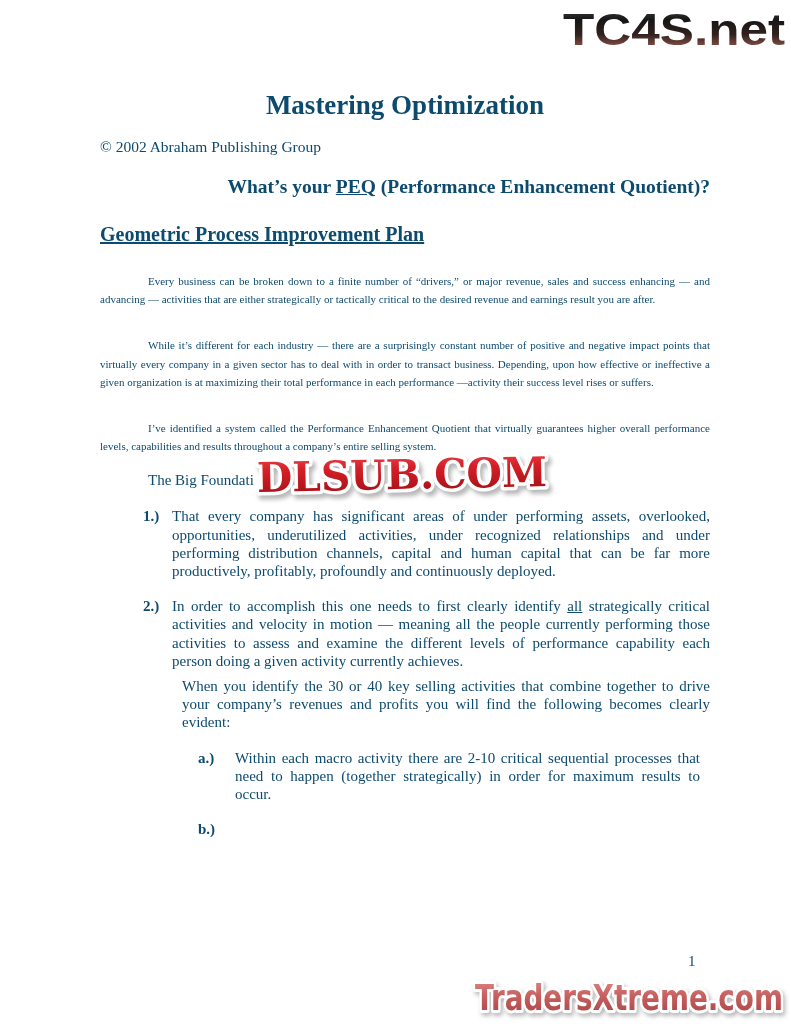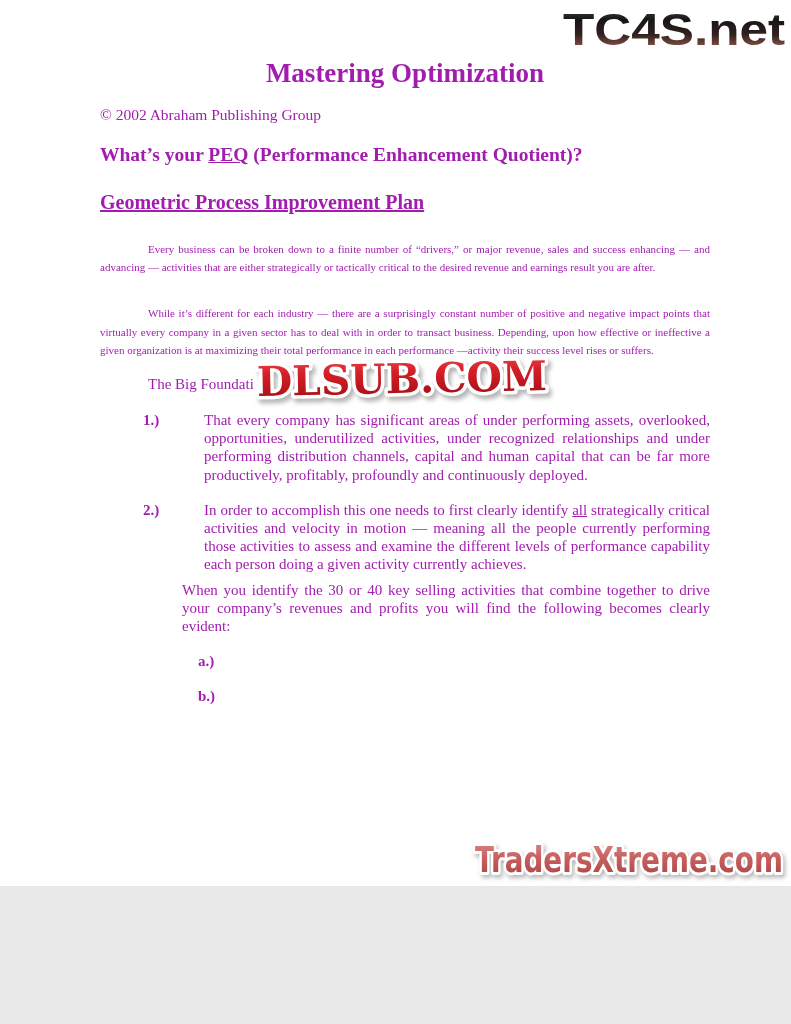--- a/index.html
+++ b/index.html
@@ -1,44 +1,44 @@
 <!DOCTYPE html>
 <html><head>
 <meta charset="utf-8">
 <style>
   html,body { margin:0; padding:0; background:#e8e8e8; }
   .page {
     position:relative;
-    width:791px; height:886px;
+    width:791px; height:1024px;
     margin:0 auto;
     background:#ffffff;
     overflow:hidden;
     font-family:"Liberation Serif", serif;
-    color:#a21caf;
+    color:#0c4a6e;
   }
   .content {
     position:absolute;
     left:100px; top:0;
     width:610px;
   }
   .doc-title {
-    margin:58px 0 0;
+    margin:90px 0 0;
     text-align:center;
     font-size:27px;
     line-height:30px;
     font-weight:bold;
   }
   .copyright {
     margin:17px 0 0;
     font-size:15.5px;
     line-height:19px;
   }
   .peq-heading {
     margin:19px 0 0;
-    text-align:left;
+    text-align:right;
     font-size:19.5px;
     line-height:24px;
     font-weight:bold;
   }
   .peq-heading .u { text-decoration:underline; }
   .section-heading {
     margin:26px 0 0;
     font-size:20px;
     line-height:19px;
     font-weight:bold;
@@ -62,21 +62,21 @@
   .list-row {
     display:flex;
     margin:17px 0 0;
     font-size:15px;
     line-height:18.2px;
   }
   .num-row { padding-left:43px; }
   .num-row .marker { flex:0 0 29px; font-weight:bold; }
   .letter-row { padding-left:98px; padding-right:10px; }
   .letter-row .marker { flex:0 0 37px; font-weight:bold; }
-  .list-row .li-text { flex:1 1 auto; text-align:justify;margin-left:32px; }
+  .list-row .li-text { flex:1 1 auto; text-align:justify; }
   .li-text .u { text-decoration:underline; }
   .sub-par {
     margin:7px 0 0 82px;
     font-size:15px;
     line-height:18.2px;
     text-align:justify;
   }
   .page-number {
     position:absolute;
     left:688px; top:952px;
@@ -125,20 +125,21 @@
     <div class="copyright">© 2002 Abraham Publishing Group</div>
 
     <h2 class="peq-heading"><span>What’s your </span><span class="u">PEQ</span><span> (Performance Enhancement Quotient)?</span></h2>
 
     <h3 class="section-heading">Geometric Process Improvement Plan</h3>
 
     <p class="body-par">Every business can be broken down to a finite number of “drivers,” or major revenue, sales and success enhancing — and advancing — activities that are either strategically or tactically critical to the desired revenue and earnings result you are after.</p>
 
     <p class="body-par">While it’s different for each industry — there are a surprisingly constant number of positive and negative impact points that virtually every company in a given sector has to deal with in order to transact business.  Depending, upon how effective or ineffective a given organization is at maximizing their total performance in each performance —activity their success level rises or suffers.</p>
 
+    <p class="body-par">I’ve identified a system called the Performance Enhancement Quotient that virtually guarantees higher overall performance levels, capabilities and results throughout a company’s entire selling system.</p>
 
     <div class="foundation-row">
       <span>The Big Foundati</span>
       
       <svg class="wm-dlsub" width="304" height="64" viewBox="0 0 304 64">
         <defs>
           <linearGradient id="g-dlsub" x1="0" y1="0" x2="0" y2="1">
             <stop offset="0" stop-color="#ea474d"></stop>
             <stop offset="0.35" stop-color="#d51f27"></stop>
             <stop offset="1" stop-color="#9c0d13"></stop>
@@ -155,20 +156,21 @@
 
     <div class="list-row num-row">
       <span class="marker">2.)</span>
       <span class="li-text"><span>In order to accomplish this one needs to first clearly identify </span><span class="u">all</span><span> strategically critical activities and velocity in motion — meaning all the people currently performing those activities to assess and examine the different levels of performance capability each person doing a given activity currently achieves.</span></span>
     </div>
 
     <p class="sub-par">When you identify the 30 or 40 key selling activities that combine together to drive your company’s revenues and profits you will find the following becomes clearly evident:</p>
 
     <div class="list-row letter-row">
       <span class="marker">a.)</span>
+      <span class="li-text">Within each macro activity there are 2-10 critical sequential processes that need to happen (together strategically) in order for maximum results to occur.</span>
     </div>
 
     <div class="list-row letter-row">
       <span class="marker">b.)</span>
     </div>
 
   </div>
 
   <div class="page-number">1</div>
 

